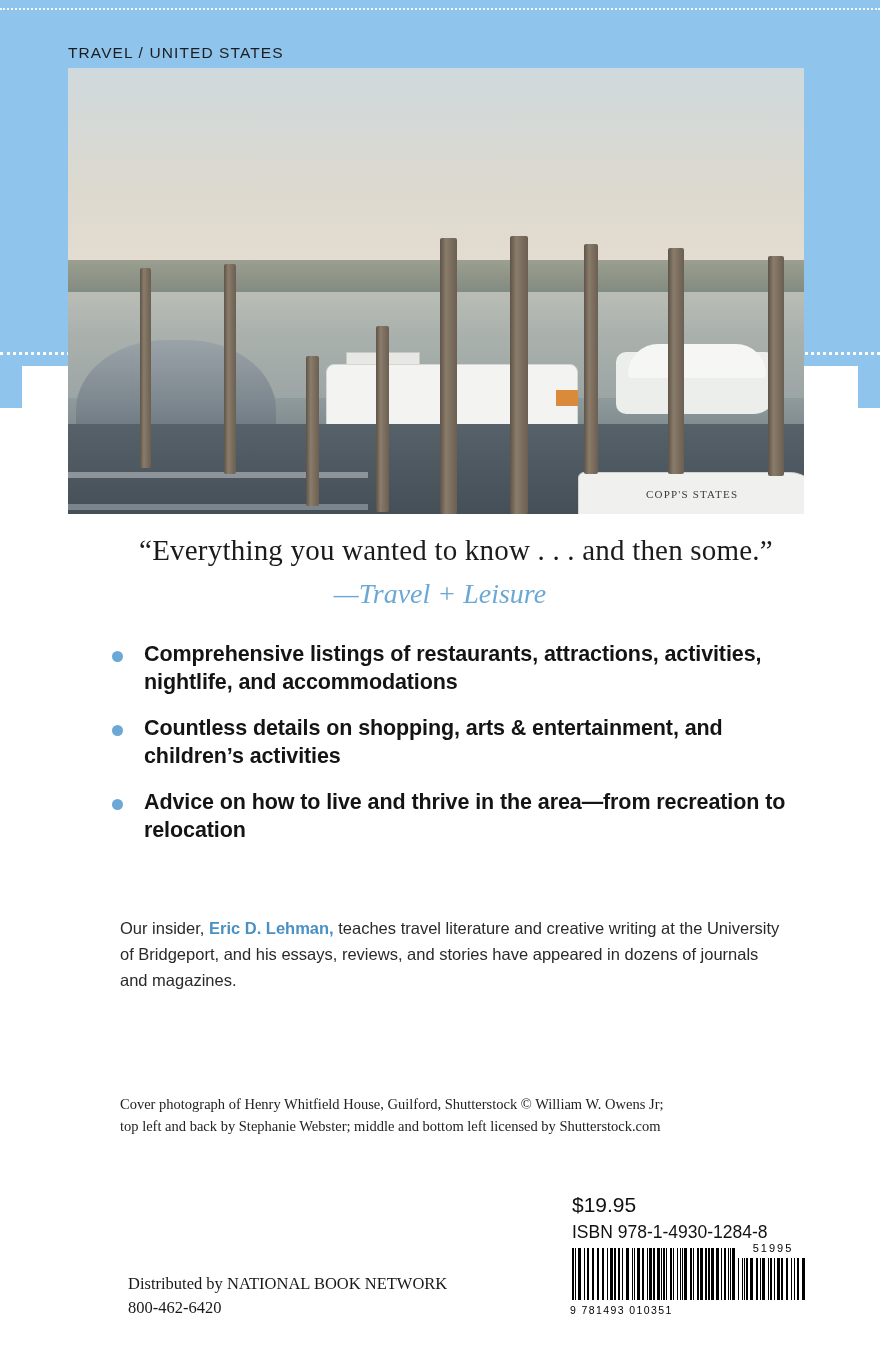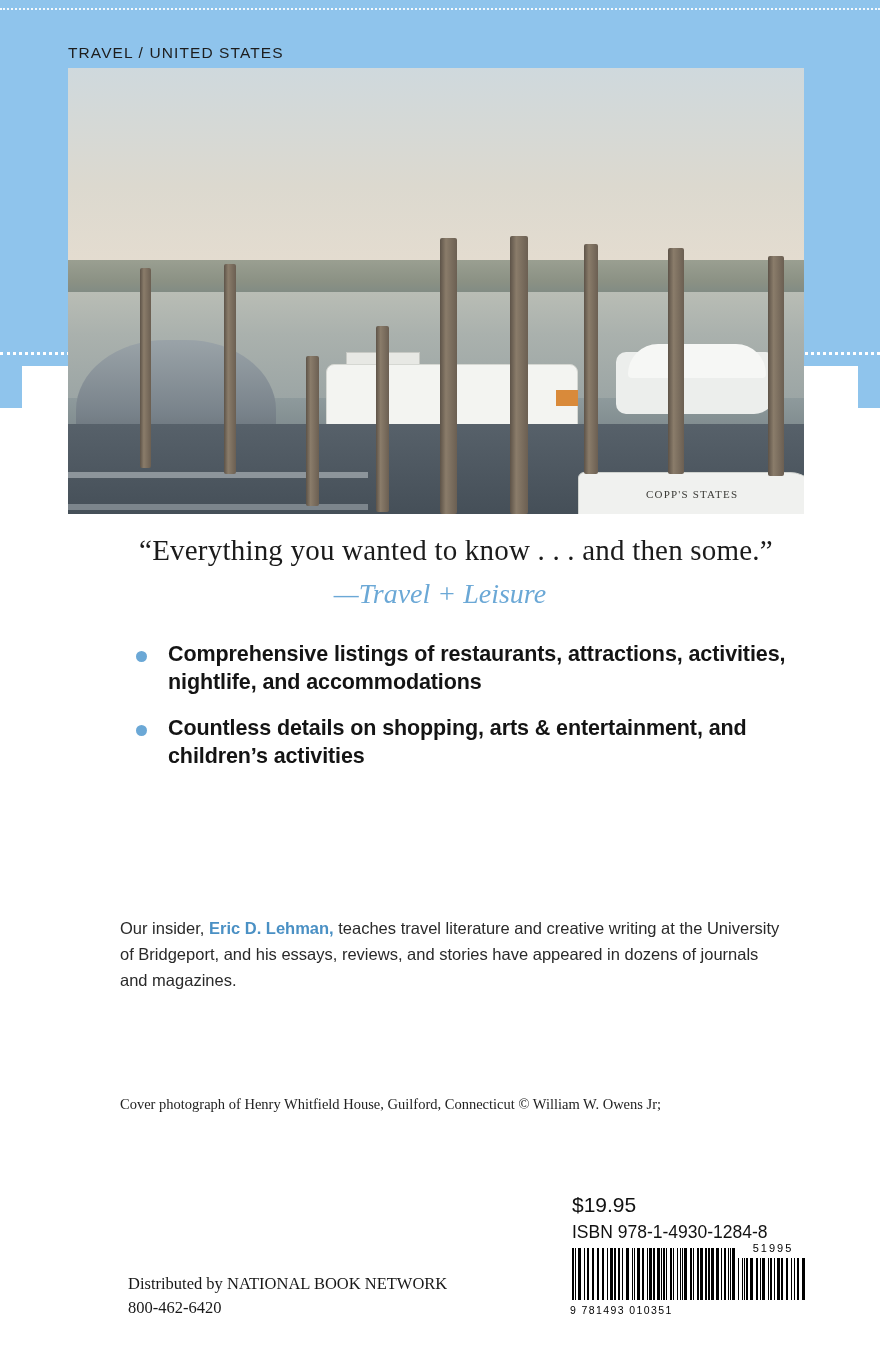--- a/index.html
+++ b/index.html
@@ -232,21 +232,21 @@
     text-align: center;
     font-family: "Liberation Serif", serif;
     font-style: italic;
     font-size: 28px;
     color: #6ba8d6;
   }
 
   
   .bullets {
     position: absolute;
-    left: 132px;
+    left: 108px;
     top: 640px;
     width: 690px;
   }
   .bullet-row {
     position: relative;
     margin-bottom: 17px;
     padding-left: 36px;
   }
   .bullet-dot {
     position: absolute;
@@ -470,28 +470,33 @@
 
   <div class="bullets">
     <div class="bullet-row">
       <span class="bullet-dot"></span>
       <div class="bullet-text">Comprehensive listings of restaurants, attractions, activities, nightlife, and accommodations</div>
     </div>
     <div class="bullet-row">
       <span class="bullet-dot"></span>
       <div class="bullet-text">Countless details on shopping, arts &amp; entertainment, and children’s activities</div>
     </div>
+    <div class="bullet-row">
+      <span class="bullet-dot"></span>
+      <div class="bullet-text">Advice on how to live and thrive in the area—from recreation to relocation</div>
+    </div>
   </div>
 
   <div class="author">
     <span>Our insider, </span><span class="author-name">Eric D. Lehman,</span><span> teaches travel literature and creative writing at the University of Bridgeport, and his essays, reviews, and stories have appeared in dozens of journals and magazines.</span>
   </div>
 
   <div class="credits">
-    <div>Cover photograph of Henry Whitfield House, Guilford, Connecticut © William W. Owens Jr;</div>
+    <div>Cover photograph of Henry Whitfield House, Guilford, Shutterstock © William W. Owens Jr;</div>
+    <div>top left and back by Stephanie Webster; middle and bottom left licensed by Shutterstock.com</div>
   </div>
 
   <div class="pub-lines">
   </div>
   <div class="distrib">
     <div>Distributed by NATIONAL BOOK NETWORK</div>
     <div>800-462-6420</div>
   </div>
 
   <div class="price">$19.95</div>

